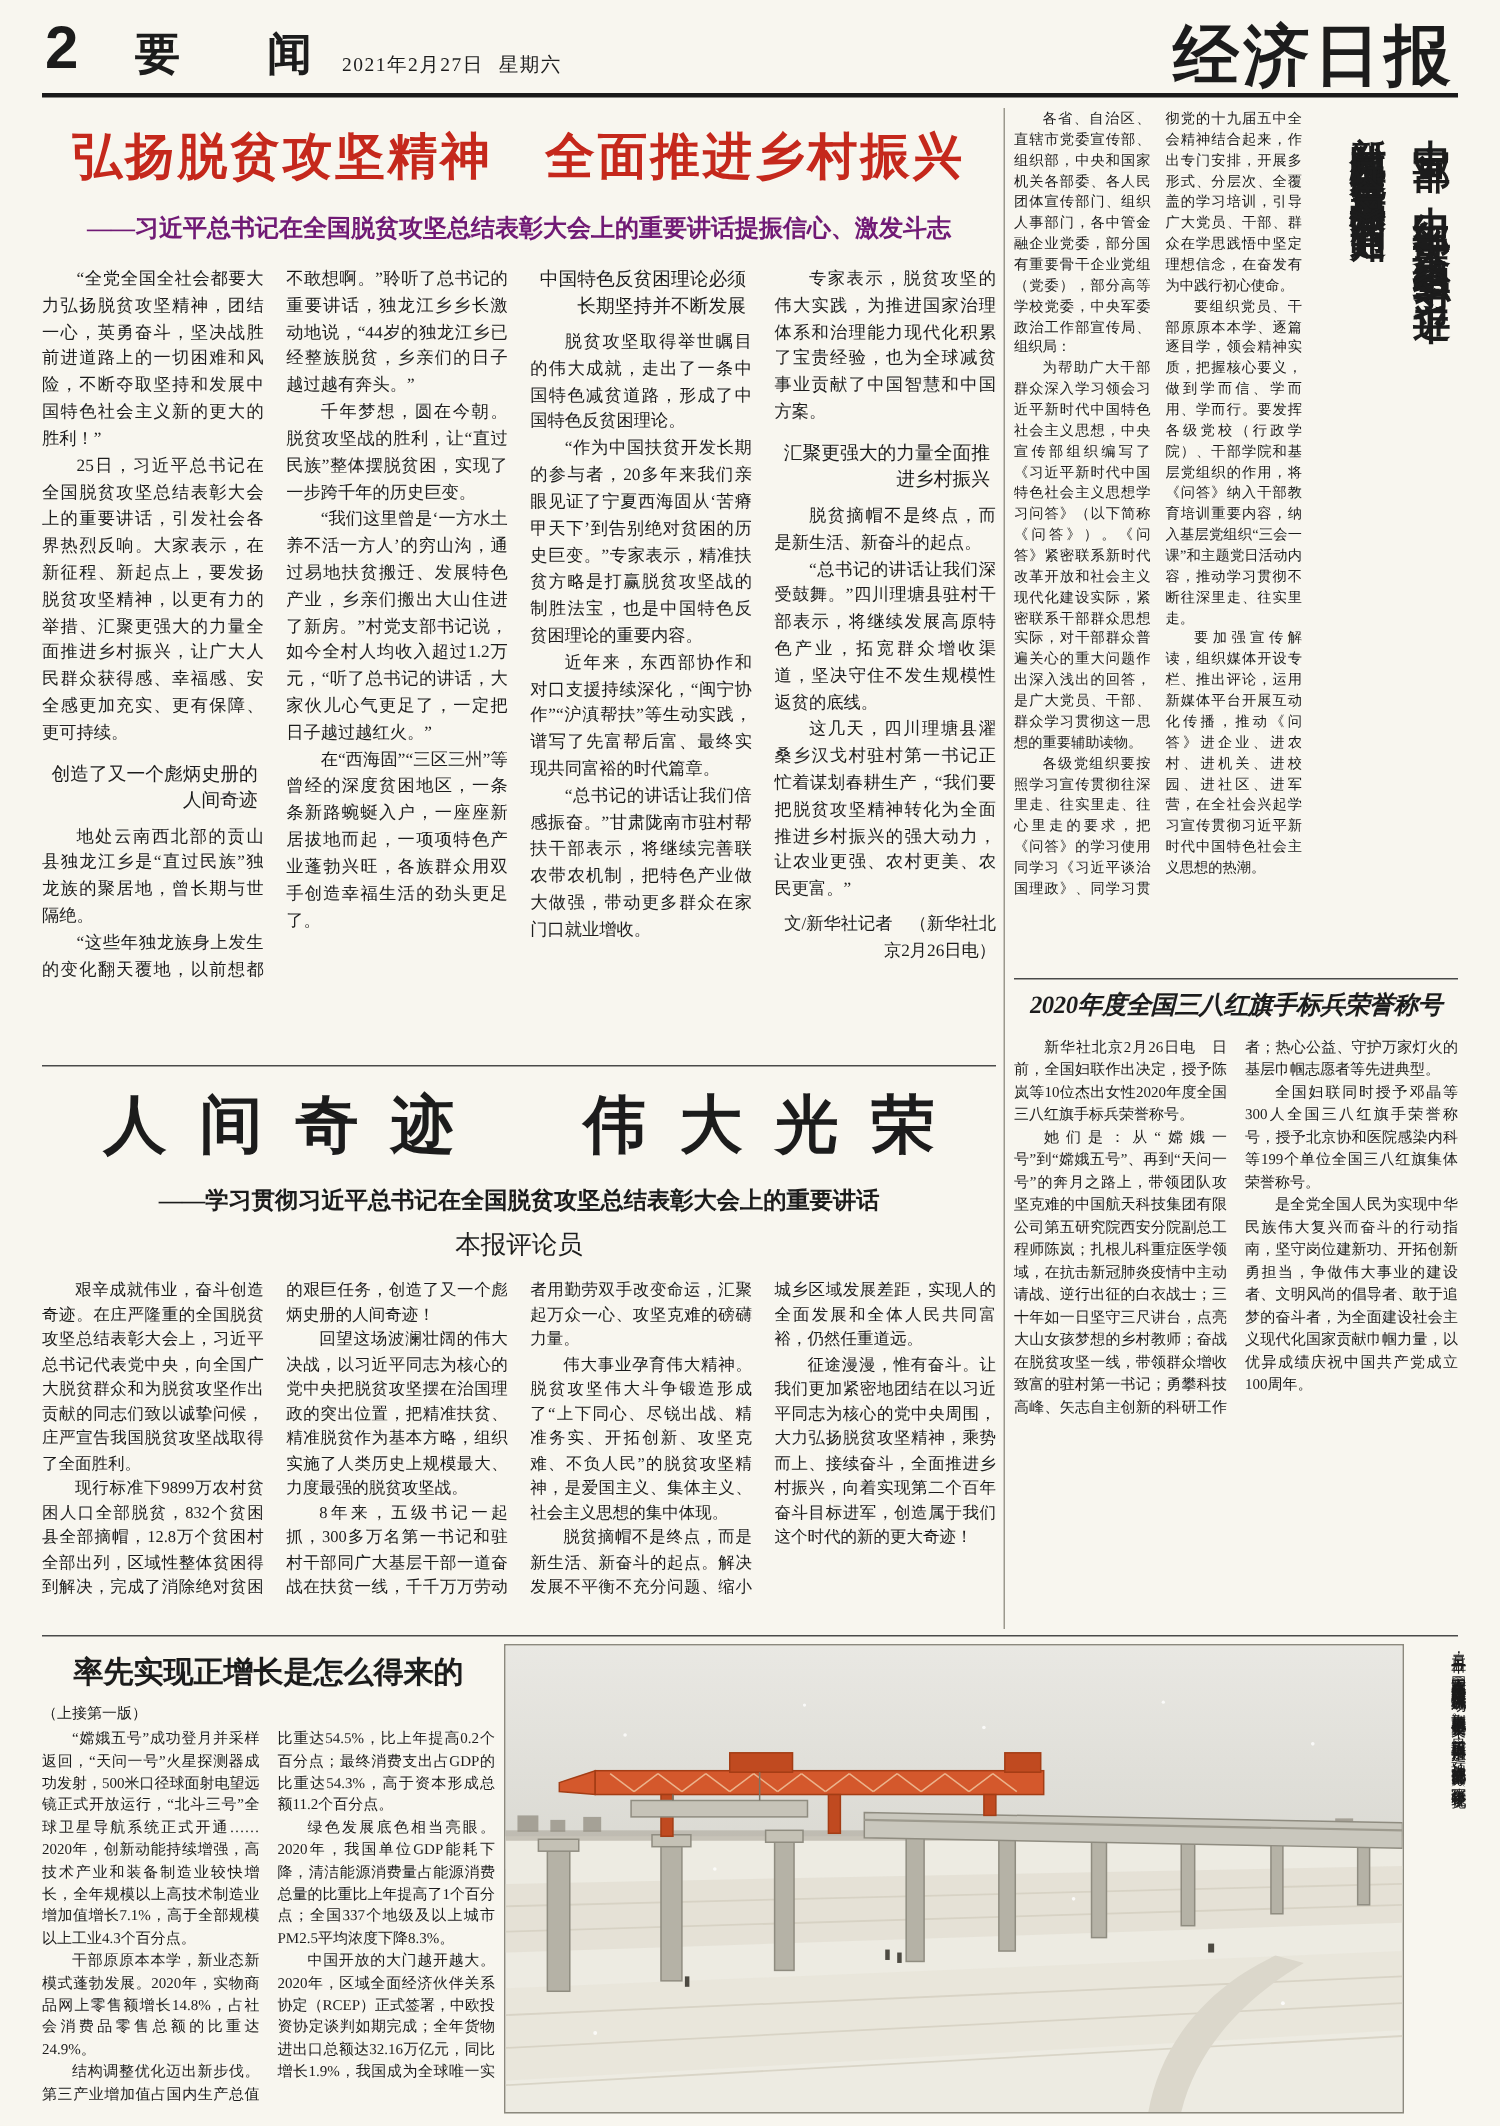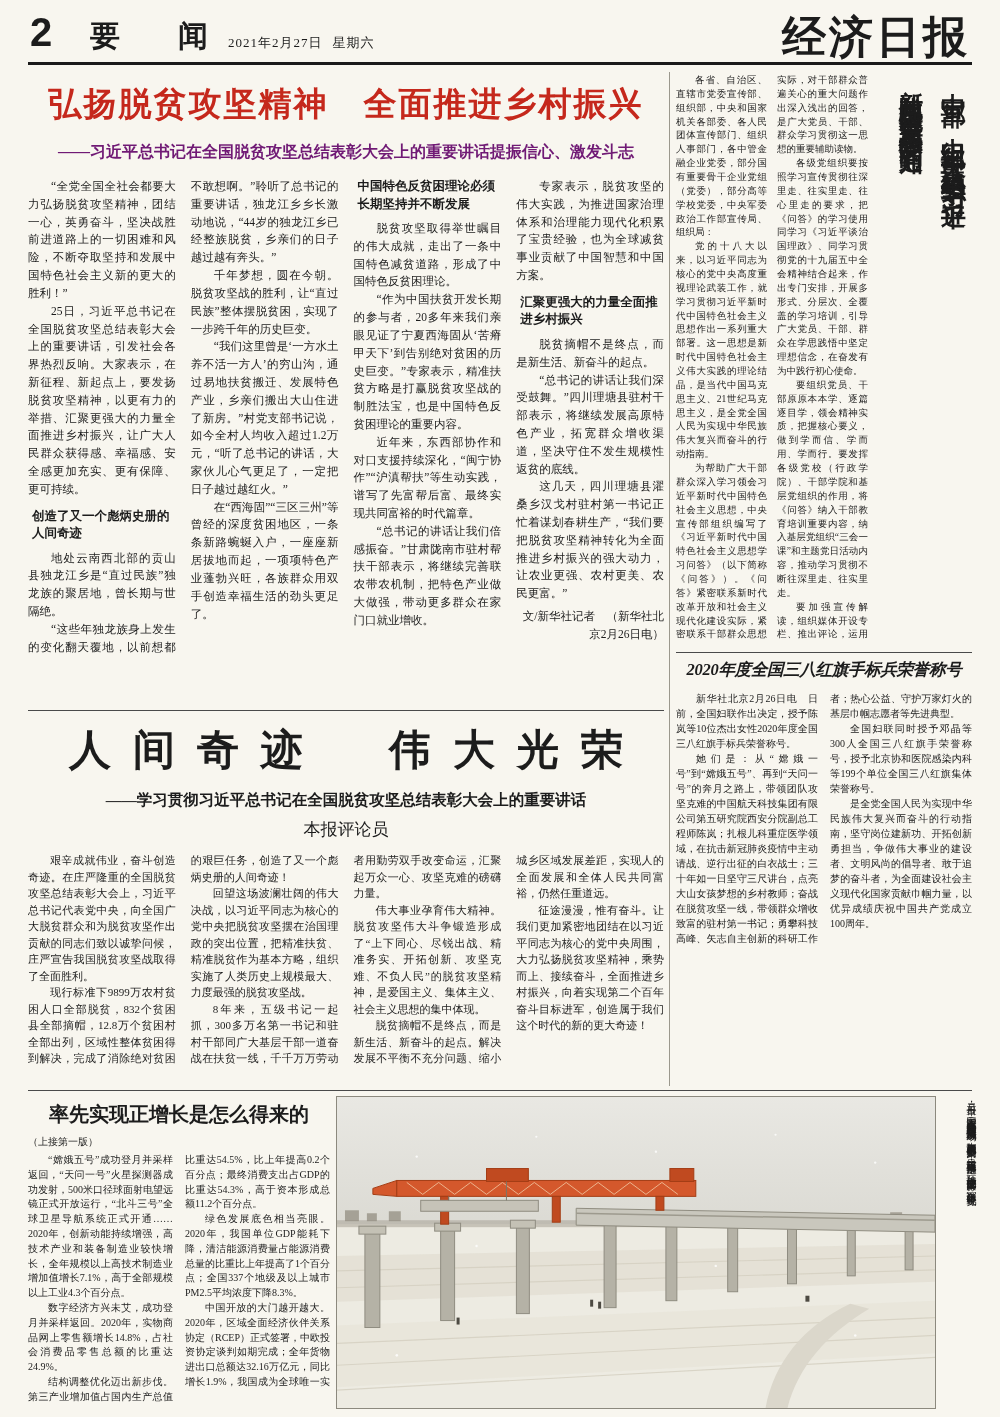--- a/index.html
+++ b/index.html
@@ -24,21 +24,21 @@
   
   .rule-h { position:absolute; border-top:1px solid #4a4a4a; }
   .rule-v { position:absolute; border-left:1px solid #9b988d; }
   #rule-lead-ed { left:28px; top:710px; width:636px; }
   #rule-notice-women { left:676px; top:652px; width:296px; }
   #rule-bottom { left:28px; top:1090px; width:944px; }
   #rule-mid-v { left:669px; top:72px; height:1014px; }
 
   
   .flow-para { text-indent:2em; text-align:justify; }
-  .flow-subhead { font-weight:bold; text-align:left; margin:9px 4px 7px; line-height:1.4; }
+  .flow-subhead { font-weight:normal; text-align:right; margin:9px 4px 7px; line-height:1.4; }
   .flow-credit { text-align:right; margin-top:5px; }
 
   
   .lead { position:absolute; left:28px; top:72px; width:636px; height:638px; overflow:hidden; }
   .lead-headline { text-align:center; margin-top:10px; font-size:33px; font-weight:bold;
                    letter-spacing:2px; color:#c5281c;
                    font-family:"Liberation Sans","DejaVu Sans",sans-serif; }
   .lead-subtitle { text-align:center; margin-top:15px; font-size:16px; font-weight:bold; color:#701a75; }
   .lead-body { margin-top:15px; height:505px; overflow:hidden;
                column-count:4; column-gap:15px;
@@ -123,21 +123,20 @@
         <p class="flow-para">脱贫摘帽不是终点，而是新生活、新奋斗的起点。</p>
         <p class="flow-para">“总书记的讲话让我们深受鼓舞。”四川理塘县驻村干部表示，将继续发展高原特色产业，拓宽群众增收渠道，坚决守住不发生规模性返贫的底线。</p>
         <p class="flow-para">这几天，四川理塘县濯桑乡汉戈村驻村第一书记正忙着谋划春耕生产，“我们要把脱贫攻坚精神转化为全面推进乡村振兴的强大动力，让农业更强、农村更美、农民更富。”</p>
         <p class="flow-credit">文/新华社记者　（新华社北京2月26日电）</p>
       </div>
   </section>
 
   <section class="notice">
     <div class="notice-body">
         <p class="flow-para">各省、自治区、直辖市党委宣传部、组织部，中央和国家机关各部委、各人民团体宣传部门、组织人事部门，各中管金融企业党委，部分国有重要骨干企业党组（党委），部分高等学校党委，中央军委政治工作部宣传局、组织局：</p>
-        <p class="flow-para">党的十八大以来，以习近平同志为核心的党中央高度重视理论武装工作，就学习贯彻习近平新时代中国特色社会主义思想作出一系列重大部署。这一思想是新时代中国特色社会主义伟大实践的理论结晶，是当代中国马克思主义、21世纪马克思主义，是全党全国人民为实现中华民族伟大复兴而奋斗的行动指南。</p>
         <p class="flow-para">为帮助广大干部群众深入学习领会习近平新时代中国特色社会主义思想，中央宣传部组织编写了《习近平新时代中国特色社会主义思想学习问答》（以下简称《问答》）。《问答》紧密联系新时代改革开放和社会主义现代化建设实际，紧密联系干部群众思想实际，对干部群众普遍关心的重大问题作出深入浅出的回答，是广大党员、干部、群众学习贯彻这一思想的重要辅助读物。</p>
         <p class="flow-para">各级党组织要按照学习宣传贯彻往深里走、往实里走、往心里走的要求，把《问答》的学习使用同学习《习近平谈治国理政》、同学习贯彻党的十九届五中全会精神结合起来，作出专门安排，开展多形式、分层次、全覆盖的学习培训，引导广大党员、干部、群众在学思践悟中坚定理想信念，在奋发有为中践行初心使命。</p>
         <p class="flow-para">要组织党员、干部原原本本学、逐篇逐目学，领会精神实质，把握核心要义，做到学而信、学而用、学而行。要发挥各级党校（行政学院）、干部学院和基层党组织的作用，将《问答》纳入干部教育培训重要内容，纳入基层党组织“三会一课”和主题党日活动内容，推动学习贯彻不断往深里走、往实里走。</p>
         <p class="flow-para">要加强宣传解读，组织媒体开设专栏、推出评论，运用新媒体平台开展互动化传播，推动《问答》进企业、进农村、进机关、进校园、进社区、进军营，在全社会兴起学习宣传贯彻习近平新时代中国特色社会主义思想的热潮。</p>
       </div>
     <div class="notice-headline">
       <div class="v-line v-line-1">中宣部　中组部关于认真组织学习《习近平</div>
       <div class="v-line v-line-2">新时代中国特色社会主义思想学习问答》的通知</div>
     </div>
   </section>
@@ -170,21 +169,21 @@
         <p class="flow-para">全国妇联同时授予邓晶等300人全国三八红旗手荣誉称号，授予北京协和医院感染内科等199个单位全国三八红旗集体荣誉称号。</p>
         <p class="flow-para">是全党全国人民为实现中华民族伟大复兴而奋斗的行动指南，坚守岗位建新功、开拓创新勇担当，争做伟大事业的建设者、文明风尚的倡导者、敢于追梦的奋斗者，为全面建设社会主义现代化国家贡献巾帼力量，以优异成绩庆祝中国共产党成立100周年。</p>
       </div>
   </section>
 
   <section class="growth">
     <h1 class="growth-headline">率先实现正增长是怎么得来的</h1>
     <div class="growth-note">（上接第一版）</div>
     <div class="growth-body">
         <p class="flow-para">“嫦娥五号”成功登月并采样返回，“天问一号”火星探测器成功发射，500米口径球面射电望远镜正式开放运行，“北斗三号”全球卫星导航系统正式开通……2020年，创新动能持续增强，高技术产业和装备制造业较快增长，全年规模以上高技术制造业增加值增长7.1%，高于全部规模以上工业4.3个百分点。</p>
-        <p class="flow-para">数字经济方兴未艾，成功登月并采样返回。2020年，实物商品网上零售额增长14.8%，占社会消费品零售总额的比重达24.9%。</p>
+        <p class="flow-para">干部原原本本学，新业态新模式蓬勃发展。2020年，实物商品网上零售额增长14.8%，占社会消费品零售总额的比重达24.9%。</p>
         <p class="flow-para">结构调整优化迈出新步伐。第三产业增加值占国内生产总值比重达54.5%，比上年提高0.2个百分点；最终消费支出占GDP的比重达54.3%，高于资本形成总额11.2个百分点。</p>
         <p class="flow-para">绿色发展底色相当亮眼。2020年，我国单位GDP能耗下降，清洁能源消费量占能源消费总量的比重比上年提高了1个百分点；全国337个地级及以上城市PM2.5平均浓度下降8.3%。</p>
         <p class="flow-para">中国开放的大门越开越大。2020年，区域全面经济伙伴关系协定（RCEP）正式签署，中欧投资协定谈判如期完成；全年货物进出口总额达32.16万亿元，同比增长1.9%，我国成为全球唯一实现货物贸易正增长的主要经济体。</p>
       </div>
   </section>
 
   <figure class="photo">
     <svg viewBox="0 0 600 313" preserveAspectRatio="none">
       <defs>
         <linearGradient id="sky" x1="0" y1="0" x2="0" y2="1">

